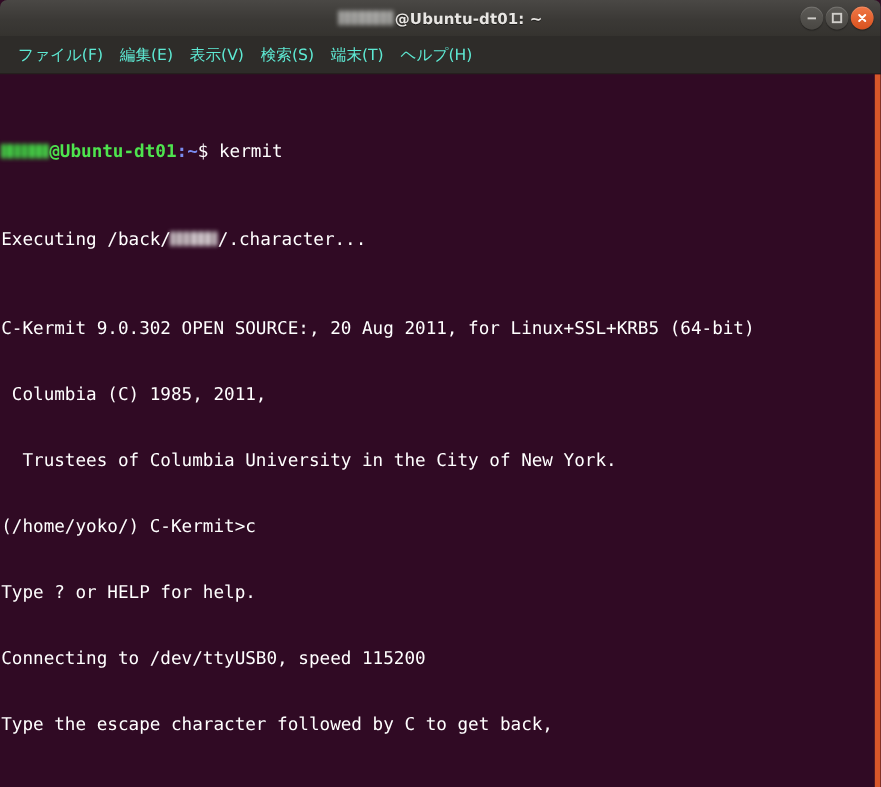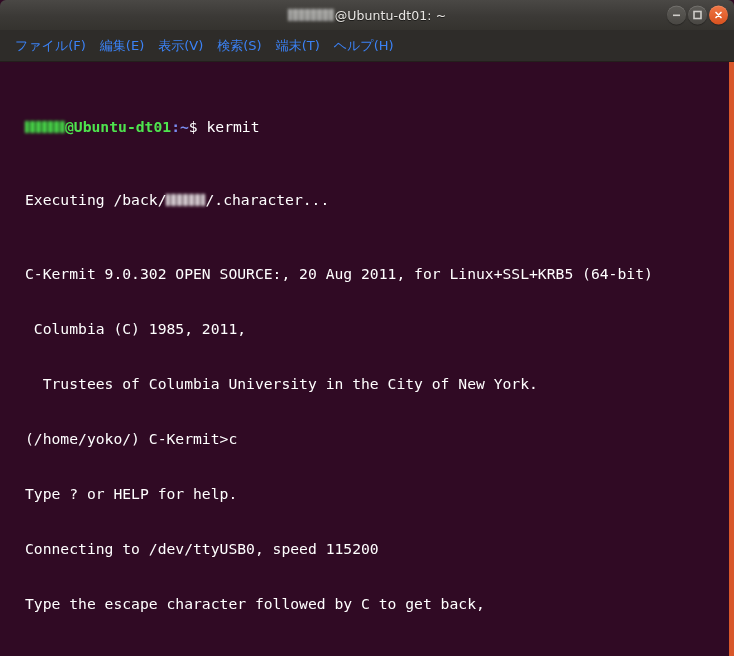--- a/index.html
+++ b/index.html
@@ -31,21 +31,21 @@
     border-top-left-radius: 6px;
     border-top-right-radius: 6px;
     display: flex;
     align-items: center;
     justify-content: center;
     overflow: hidden;
   }
   .titlebar-title {
     font-family: "DejaVu Sans", sans-serif;
     font-size: 12.5px;
-    font-weight: normal;
+    font-weight: bold;
     color: #e8e6e3;
     letter-spacing: 0.1px;
     display: flex;
     align-items: center;
     text-shadow: 0 1px 0 rgba(0,0,0,0.5);
   }
   .redact {
     display: inline-block;
     height: 12px;
     vertical-align: -1px;
@@ -91,21 +91,21 @@
     background: #2e2c29;
     display: flex;
     align-items: center;
     padding-left: 8px;
     box-sizing: border-box;
     border-bottom: 1px solid #241f1c;
   }
   .menu-item {
     font-family: "DejaVu Sans", sans-serif;
     font-size: 13px;
-    color: #3b82f6;
+    color: #5eead4;
     padding: 3px 7px;
     white-space: nowrap;
     border-radius: 2px;
   }
 
   
   .terminal {
     position: relative;
     background: #300a24;
     height: 594px;
@@ -118,21 +118,20 @@
     font-family: "DejaVu Sans Mono", monospace;
     font-size: 14.7px;
     line-height: 18.35px;
     color: #ffffff;
     white-space: pre;
     letter-spacing: 0px;
   }
   .term-lines .ln {
     height: 18.35px;
     white-space: pre;
-    padding-left: 24px;
   }
   .fg-green  { color: #4ee44e; font-weight: bold; }
   .fg-blue   { color: #7a8cf0; font-weight: bold; }
   .fg-white  { color: #ffffff; }
   .redact-term {
     display: inline-block;
     height: 12px;
     vertical-align: -1px;
     filter: blur(1.7px);
   }

